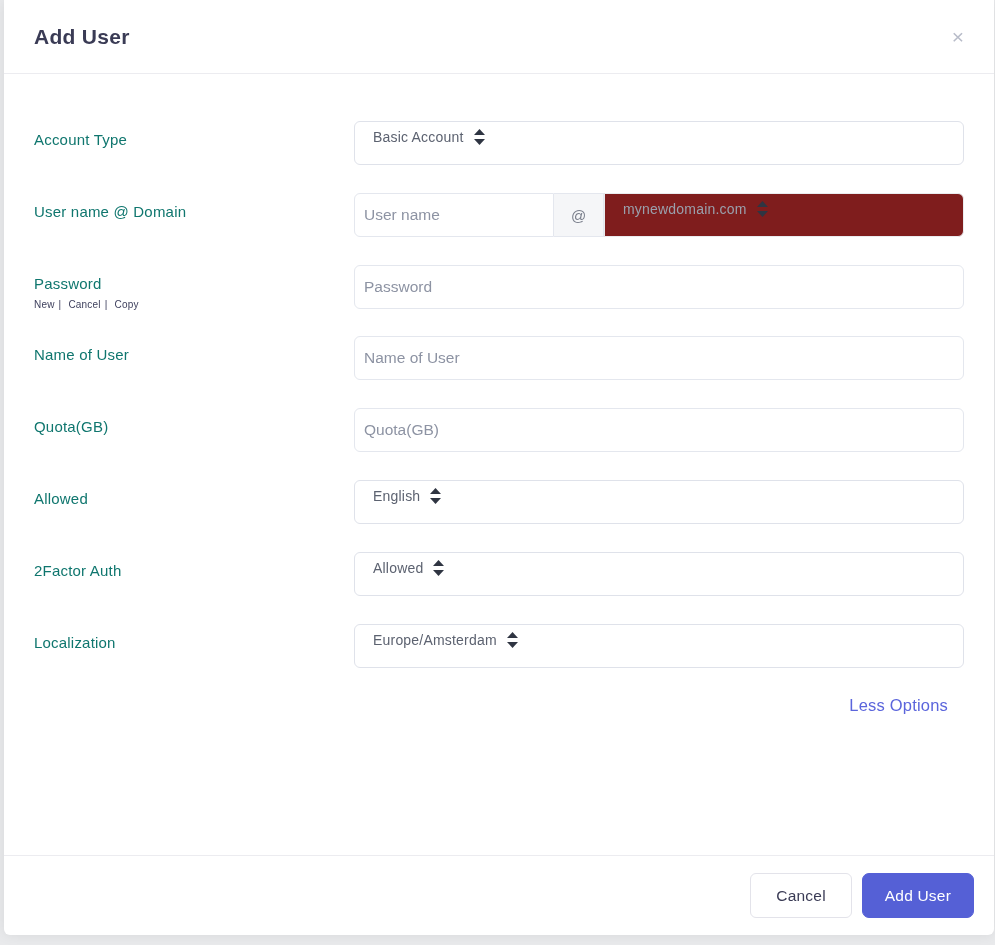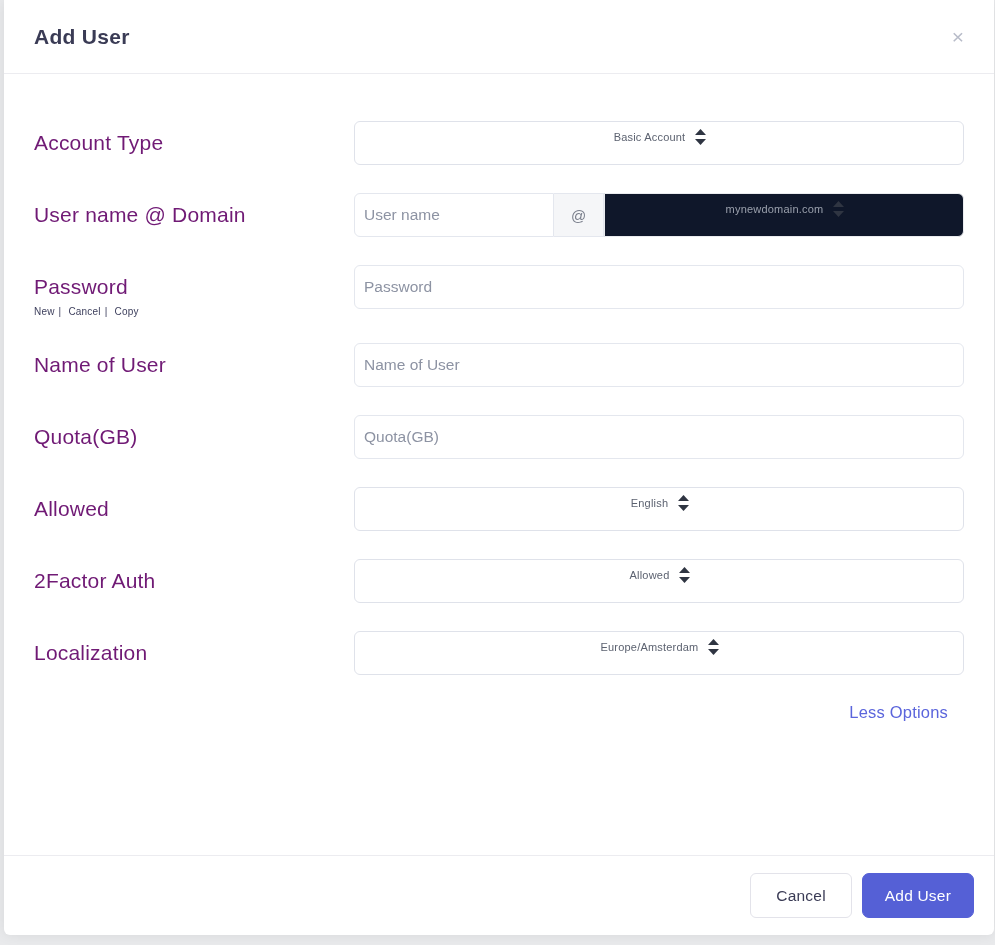--- a/index.html
+++ b/index.html
@@ -61,22 +61,22 @@
   .label-col {
     width: 320px;
     flex: 0 0 320px;
     padding-top: 10px;
   }
   .field-col {
     flex: 1 1 auto;
     display: flex;
   }
   .field-label {
-    font-size: 21px;
-    color: #701a75;
+    font-size: 15px;
+    color: #0f766e;
     letter-spacing: 0.2px;
     display: block;
   }
   .pwd-actions {
     margin-top: 7px;
     font-size: 10px;
     color: #3f415e;
     letter-spacing: 0.2px;
   }
   .pwd-action { cursor: pointer; }
@@ -96,30 +96,30 @@
   }
   .text-input::placeholder { color: #8d93a3; opacity: 1; }
   .select-box {
     width: 100%;
     height: 44px;
     border: 1px solid #dfe2ea;
     border-radius: 6px;
     background: #ffffff;
     display: flex;
     align-items: center;
-    justify-content: center;
+    justify-content: flex-start;
     padding: 0 16px 12px 18px;
-    font-size: 11px;
+    font-size: 14px;
     color: #5c6270;
     cursor: pointer;
     letter-spacing: 0.2px;
   }
   .select-box .updown { flex: 0 0 auto; margin-left: 10px; }
   .select-box.disabled {
-    background: #0f172a;
+    background: #7f1d1d;
     border-color: #eaecef;
     color: #9aa0ac;
   }
   
   .uname-input {
     width: 200px;
     flex: 0 0 200px;
     border-radius: 6px 0 0 6px;
   }
   .at-addon {

